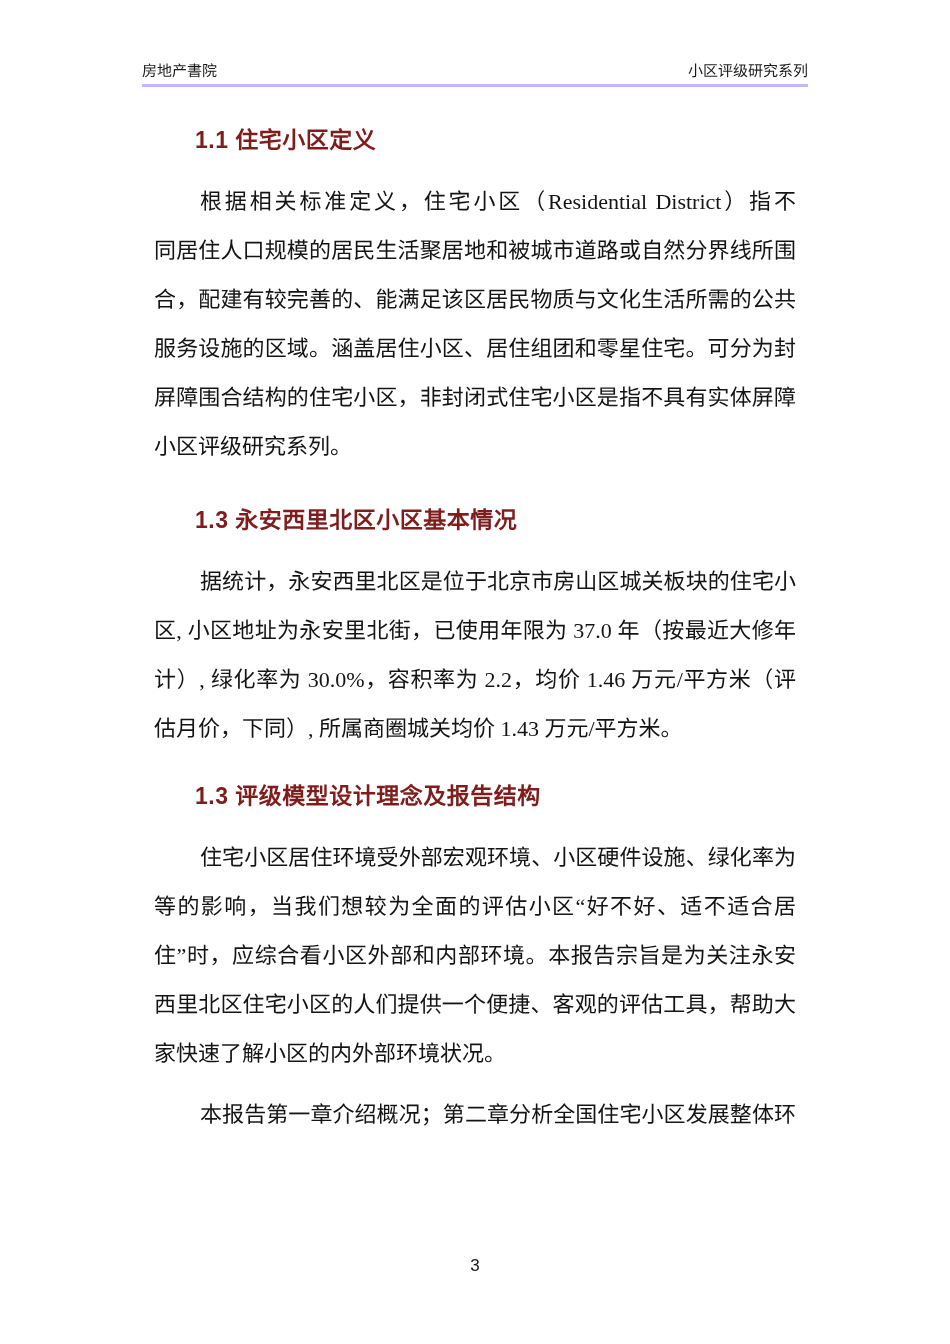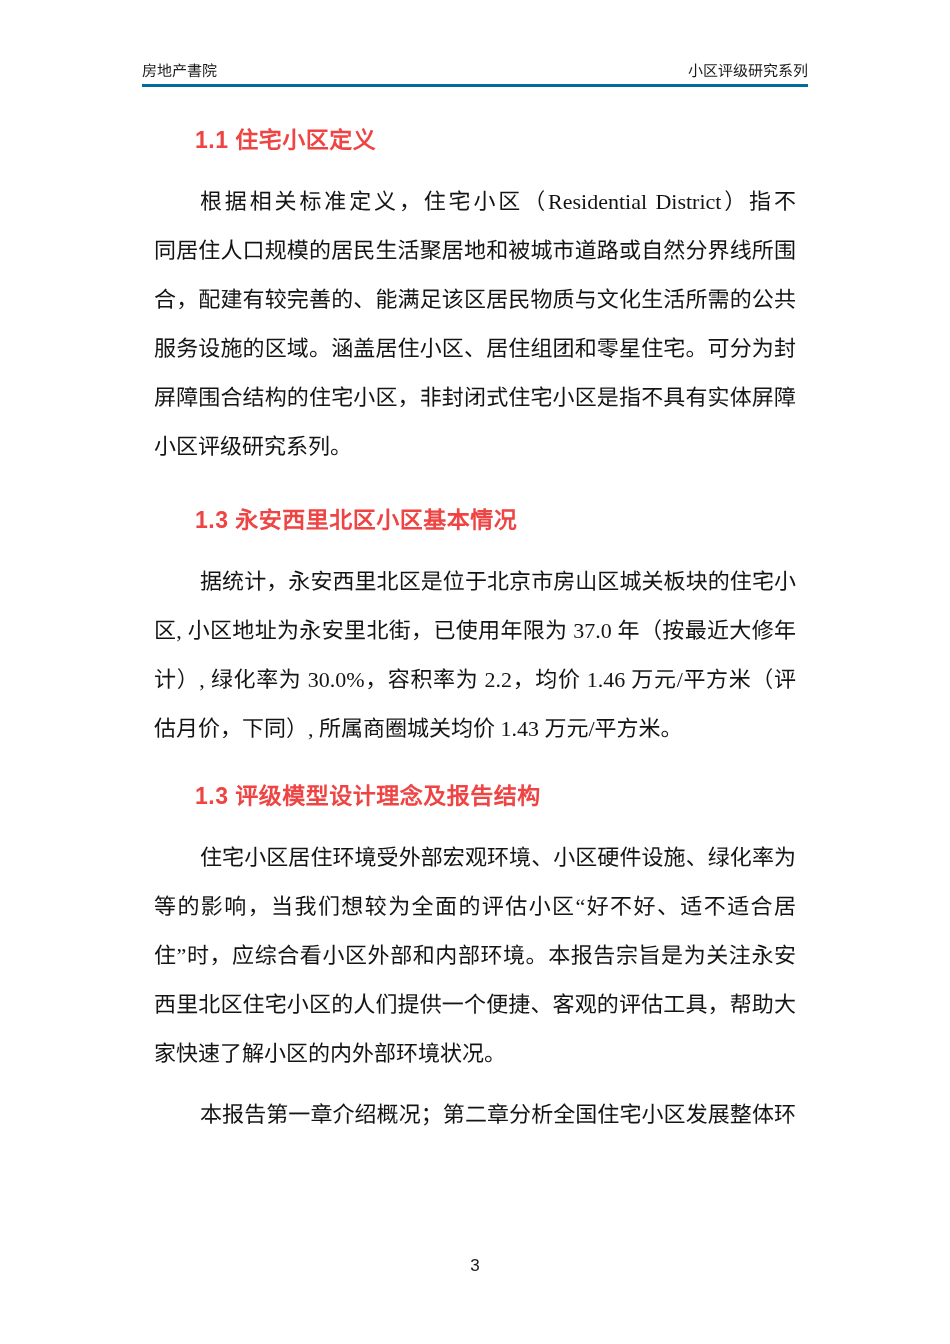--- a/index.html
+++ b/index.html
@@ -17,40 +17,40 @@
     overflow: hidden;
     color: #111111;
     font-family: "Liberation Serif", "DejaVu Serif", serif;
   }
   .header {
     display: flex;
     justify-content: space-between;
     align-items: flex-end;
     padding-top: 59px;
     padding-bottom: 4px;
-    border-bottom: 3px solid #0369a1;
+    border-bottom: 3px solid #c4b5fd;
     font-family: "Liberation Sans", "DejaVu Sans", sans-serif;
     font-size: 15px;
     color: #1a1a1a;
   }
   .doc-title {
     margin: 31px 0 0 53px;
     font-family: "Liberation Sans", "DejaVu Sans", sans-serif;
     font-size: 25px;
     font-weight: 700;
     letter-spacing: 1.5px;
     color: #0d0d0d;
   }
   .section-heading {
     margin: 0 0 0 53px;
     font-family: "Liberation Sans", "DejaVu Sans", sans-serif;
     font-size: 23px;
     font-weight: 700;
     letter-spacing: 0.5px;
-    color: #ef4444;
+    color: #7f1d1d;
   }
   .para {
     margin: 12px;
     font-size: 22px;
     line-height: 49px;
     color: #141414;
   }
   .line {
     text-align: justify;
     text-align-last: justify;

